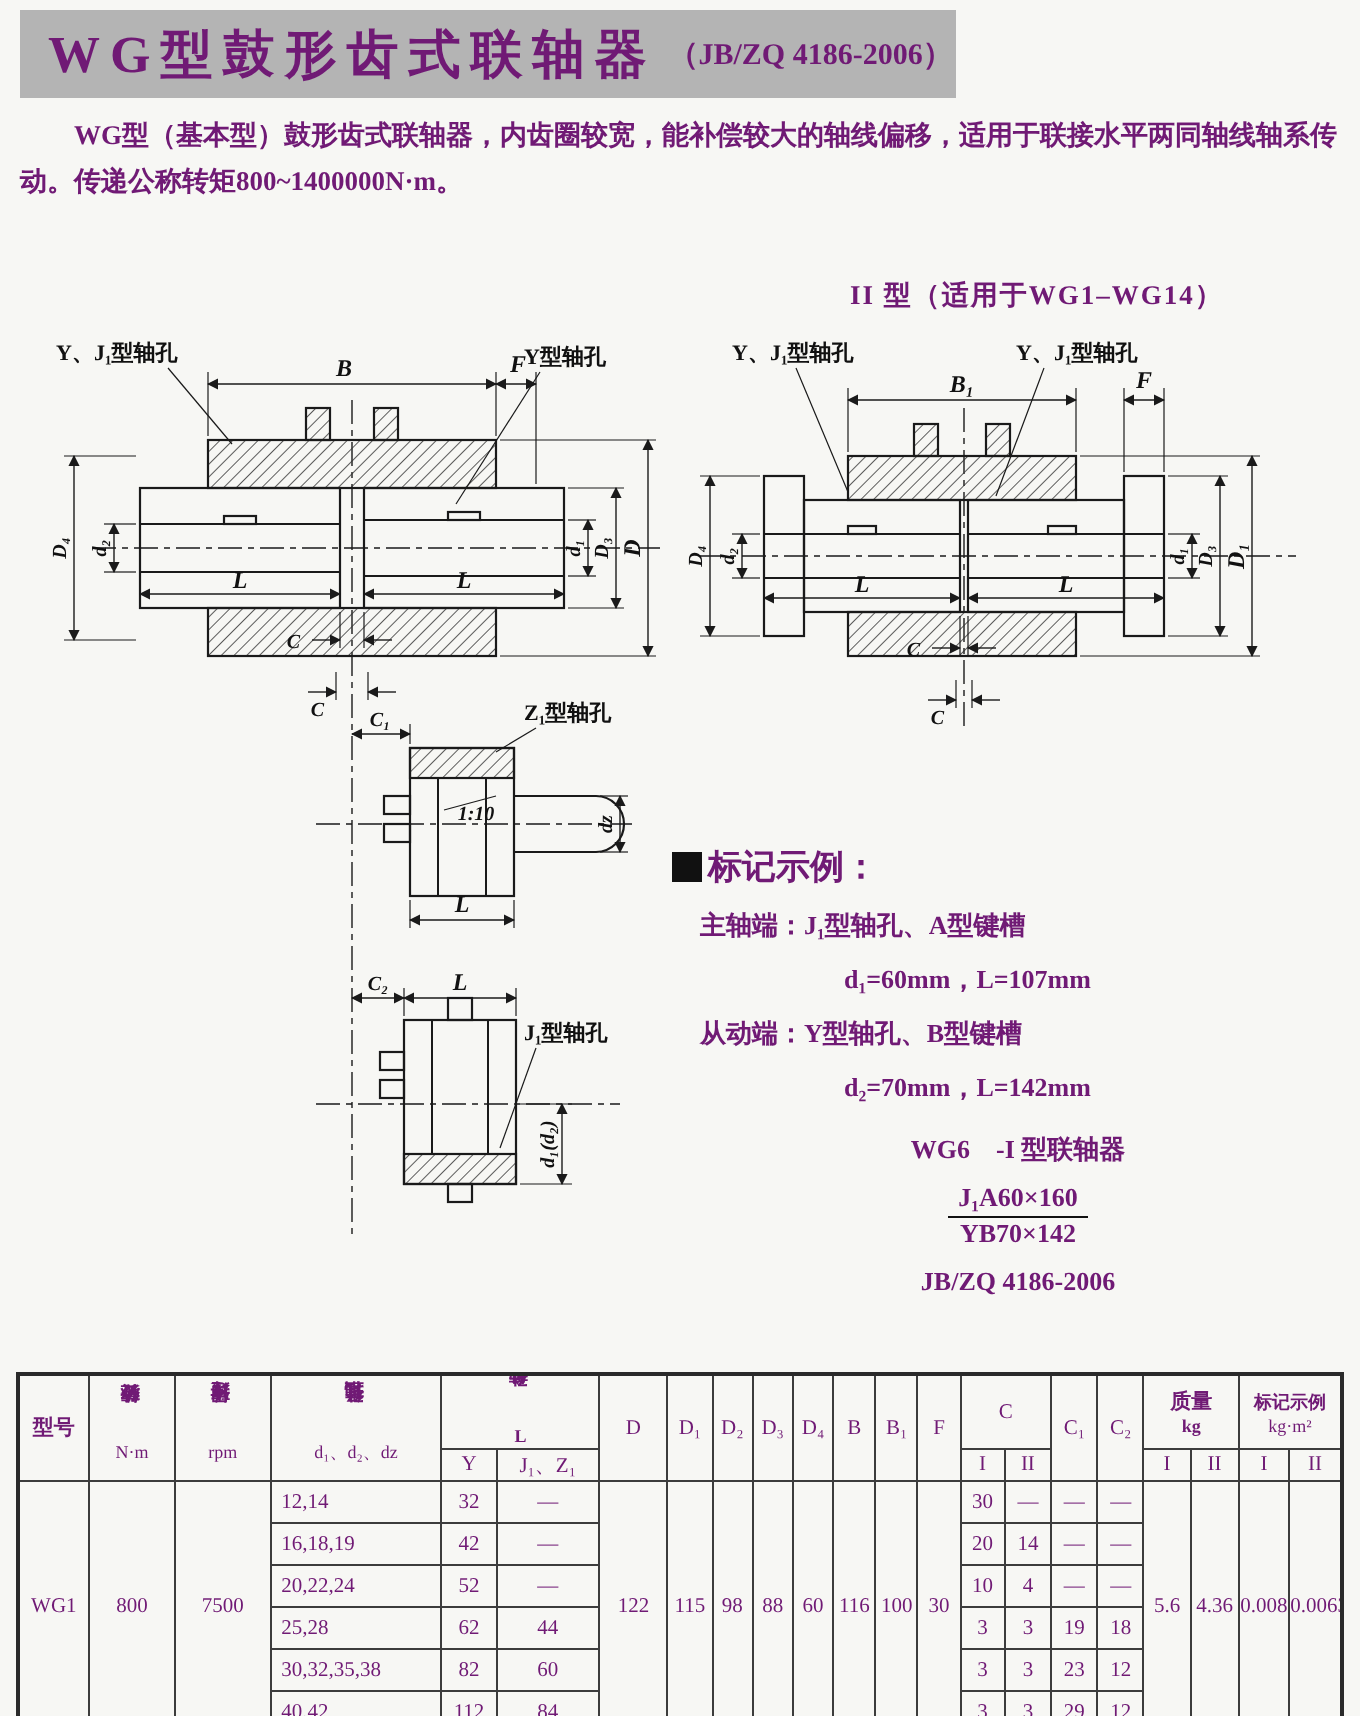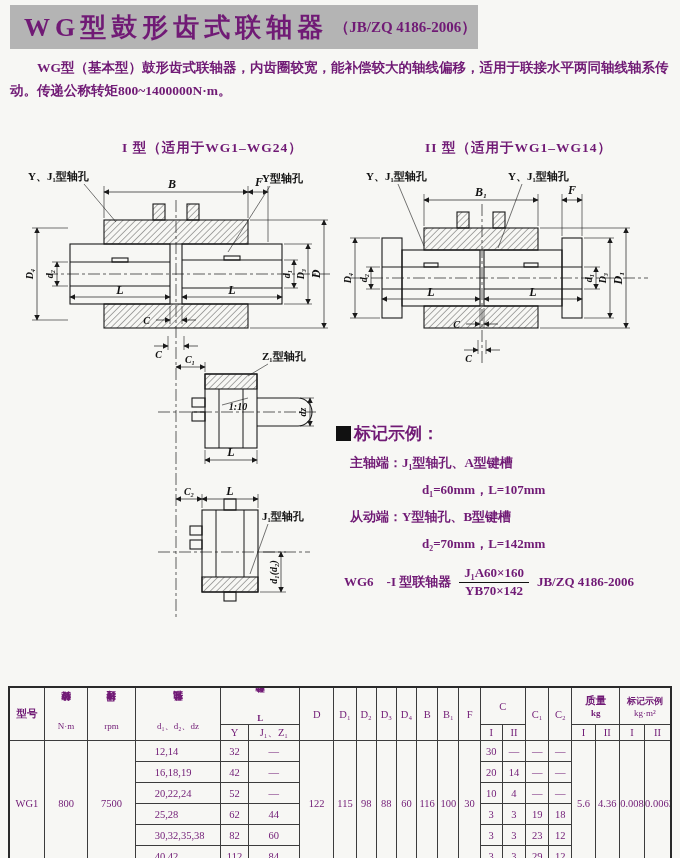--- a/index.html
+++ b/index.html
@@ -33,21 +33,21 @@
   text.dl { font:italic bold 12px "Liberation Serif", serif; fill:#111; }
   text.ds { font:italic bold 10px "Liberation Serif", serif; fill:#111; }
   text.cz { font:bold 11px "Liberation Serif", serif; fill:#111; }
 
   
   .marking { position:absolute; left:336px; top:422px; width:338px; font-size:13px; font-weight:bold; }
   .marking-heading { font-size:17px; display:flex; align-items:center; gap:3px; margin:0 0 4px 0; }
   .sq { width:15px; height:15px; background:#111; display:inline-block; }
   .mline { margin:9px 0 0 14px; }
   .mline.indent { margin-left:86px; }
-  .mline-final { display:flex; align-items:center; gap:8px; margin:13px 0 0 8px; }
+  .mline-final { display:flex; align-items:center; gap:8px; margin:13px 0 0 8px;flex-direction:column; }
   .frac { display:inline-block; text-align:center; line-height:1.15; }
   .frac .num { border-bottom:1.5px solid #111; padding:0 5px 1px; }
   .frac .den { padding-top:1px; }
 
   
   .table-title { position:absolute; left:0; top:645px; width:680px; text-align:center; white-space:nowrap; }
   .tt-main { font-size:19px; font-weight:bold; letter-spacing:1px; }
   .tt-std  { font-size:14.5px; font-weight:bold; }
 
   
@@ -57,37 +57,36 @@
   .params th, .params td { border:1px solid #3c3c3c; text-align:center; padding:0;
                            font-weight:normal; overflow:hidden; vertical-align:middle; }
   .params thead tr.h1 th { height:36px; }
   .params thead tr.h2 th { height:15px; }
   .params tbody td { height:20px; }
   .vh { writing-mode:vertical-rl; transform:rotate(180deg); height:23px; margin:0 auto;
         font-size:9.5px; line-height:10px; font-weight:bold; }
   .unit { font-size:9px; line-height:10px; }
   .unit.b { font-weight:bold; }
   .hlbl { font-weight:bold; font-size:10.5px; }
-  td.dcol { text-align:left; padding-left:19px; }
+  td.dcol { text-align:left; padding-left:5px; }
 </style>
 </head>
 <body>
 
 <div id="page">
 
   <div class="title-bar">
     <span class="title-main">WG型鼓形齿式联轴器</span>
     <span class="title-std">（JB/ZQ 4186-2006）</span>
   </div>
 
   <div class="intro">
     <p>WG型（基本型）鼓形齿式联轴器，内齿圈较宽，能补偿较大的轴线偏移，适用于联接水平两同轴线轴系传动。传递公称转矩800~1400000N·m。</p>
   </div>
 
-  <div class="fig-title" id="fig1-title">I 型（适用于WG1–WG24）</div>
   <div class="fig-title" id="fig2-title">II 型（适用于WG1–WG14）</div>
 
   <svg class="diagrams" width="680" height="500" viewBox="0 0 680 500">
     <defs>
       <pattern id="hat" patternUnits="userSpaceOnUse" width="4.5" height="4.5" patternTransform="rotate(45)">
         <line x1="0" y1="0" x2="0" y2="4.5" stroke="#333" stroke-width="0.8"></line>
       </pattern>
       <marker id="arr" viewBox="0 0 10 10" refX="9" refY="5" markerWidth="8" markerHeight="8" orient="auto-start-reverse">
         <path d="M0,0 L10,5 L0,10 z" fill="#1a1a1a"></path>
       </marker>

